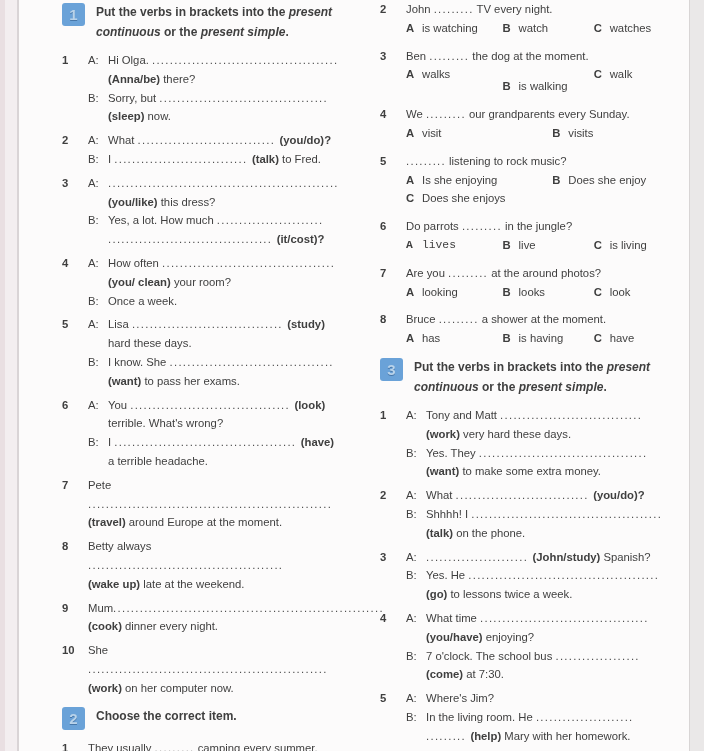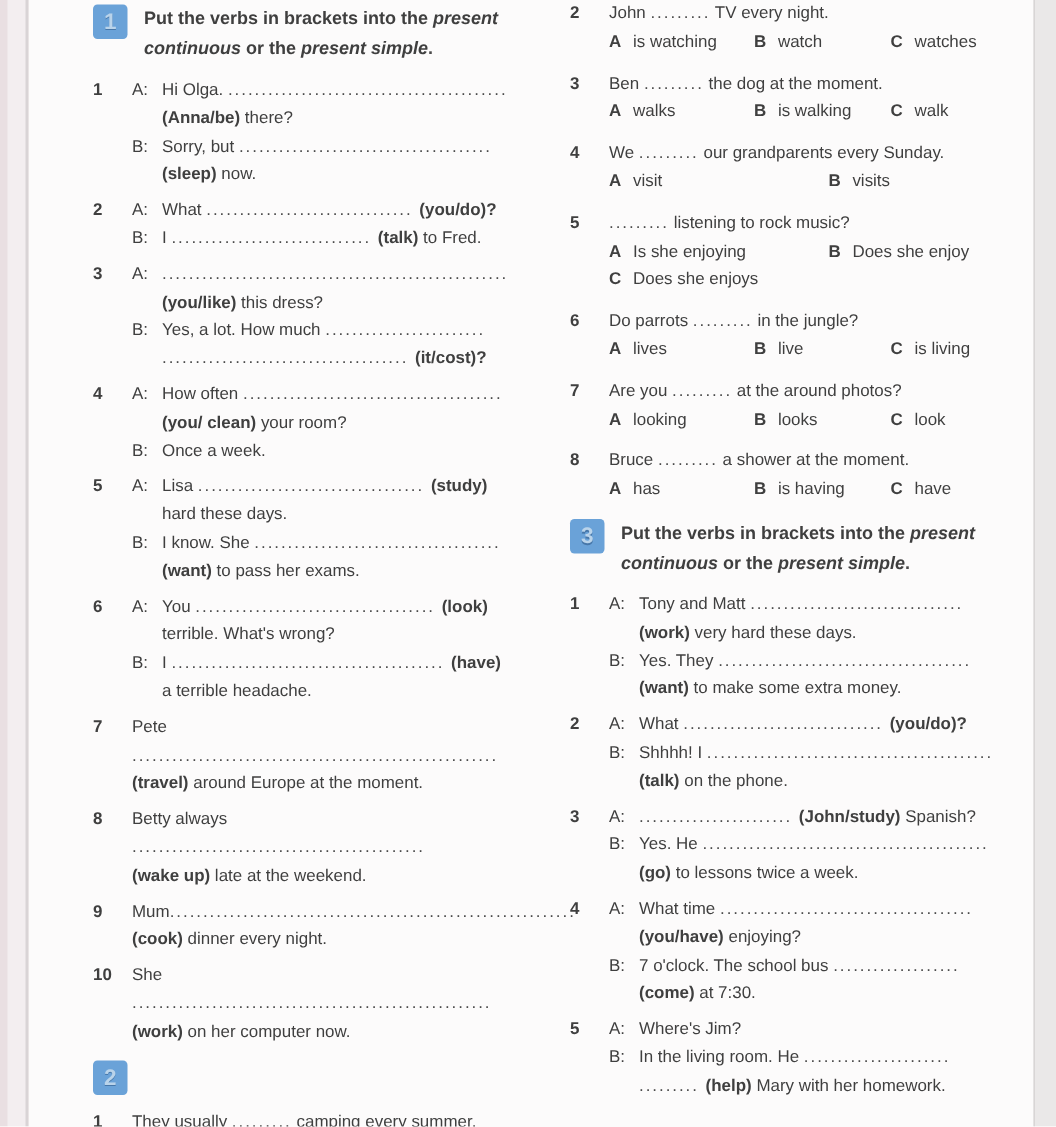--- a/index.html
+++ b/index.html
@@ -32,21 +32,21 @@
 
   .item{display:flex;margin-bottom:5px;font-size:11.3px;line-height:18.8px;}
   .num{width:26px;flex:none;font-weight:bold;}
   .lines{flex:1;min-width:0;}
   .sp{display:inline-block;width:20px;}
   .item.hang .cont{padding-left:20px;}
   .dots{letter-spacing:1.3px;color:#4a4a4a;}
 
   .choice{margin-bottom:9px;}
   .choice .stem{text-align:justify;}
-  .optrow{display:flex;}
+  .optrow{display:flex;justify-content:flex-end;}
   .opt{white-space:nowrap;}
   .letter{font-weight:bold;display:inline-block;min-width:16px;}
 </style>
 </head>
 <body style="--page-bg: #fcfbfb; --text: #3f3f3f; --badge-bg: #6aa2d8; --badge-num: #b9d3ea; --left-strip: #f3eef0; --right-strip: #eae8e8; --crease: #d9d4d6;">
 
 <div class="edge-left"></div>
 <div class="edge-right"></div>
 <div class="col" id="col0">
     <div class="header first">
@@ -130,20 +130,23 @@
     </div>
     <div class="item fill">
       <span class="num">10</span>
       <div class="lines">
         <div class="line"><span>She </span><span class=" dots">......................................................</span></div>
         <div class="line cont"><span class="b">(work)</span><span> on her computer now.</span></div>
       </div>
     </div>
     <div class="header">
       <span class="badge">2</span>
+      <div class="title">
+        <div class="tline"><span class="b">Choose the correct item.</span></div>
+      </div>
     </div>
     <div class="item choice">
       <span class="num">1</span>
       <div class="lines">
         <div class="stem"><span>They usually </span><span class=" dots">.........</span><span> camping every summer.</span></div>
       </div>
     </div>
   </div>
 <div class="col" id="col1">
     <div class="item choice">
@@ -156,21 +159,21 @@
           <span class="opt" style="width: 32%;"><span class="letter">C</span><span>watches</span></span>
         </div>
       </div>
     </div>
     <div class="item choice">
       <span class="num">3</span>
       <div class="lines">
         <div class="stem"><span>Ben </span><span class=" dots">.........</span><span> the dog at the moment.</span></div>
         <div class="optrow">
           <span class="opt" style="width: 35%;"><span class="letter">A</span><span>walks</span></span>
-          <span class="opt" style="width: 33%;"><span class="letter">B</span><span>is walking</span></span>
+          <span class="opt" style="width: 33%; margin-top: 12px;"><span class="letter">B</span><span>is walking</span></span>
           <span class="opt" style="width: 32%;"><span class="letter">C</span><span>walk</span></span>
         </div>
       </div>
     </div>
     <div class="item choice">
       <span class="num">4</span>
       <div class="lines">
         <div class="stem"><span>We </span><span class=" dots">.........</span><span> our grandparents every Sunday.</span></div>
         <div class="optrow">
           <span class="opt" style="width: 53%;"><span class="letter">A</span><span>visit</span></span>
@@ -189,21 +192,21 @@
         <div class="optrow">
           <span class="opt" style="width: 100%;"><span class="letter">C</span><span>Does she enjoys</span></span>
         </div>
       </div>
     </div>
     <div class="item choice">
       <span class="num">6</span>
       <div class="lines">
         <div class="stem"><span>Do parrots </span><span class=" dots">.........</span><span> in the jungle?</span></div>
         <div class="optrow">
-          <span class="opt" style="width: 35%;"><span class="letter">A</span><span>lives</span></span>
+          <span class="opt" style="width: 35%; font-family: Liberation Mono, monospace;"><span class="letter">A</span><span>lives</span></span>
           <span class="opt" style="width: 33%;"><span class="letter">B</span><span>live</span></span>
           <span class="opt" style="width: 32%;"><span class="letter">C</span><span>is living</span></span>
         </div>
       </div>
     </div>
     <div class="item choice">
       <span class="num">7</span>
       <div class="lines">
         <div class="stem"><span>Are you </span><span class=" dots">.........</span><span> at the around photos?</span></div>
         <div class="optrow">

